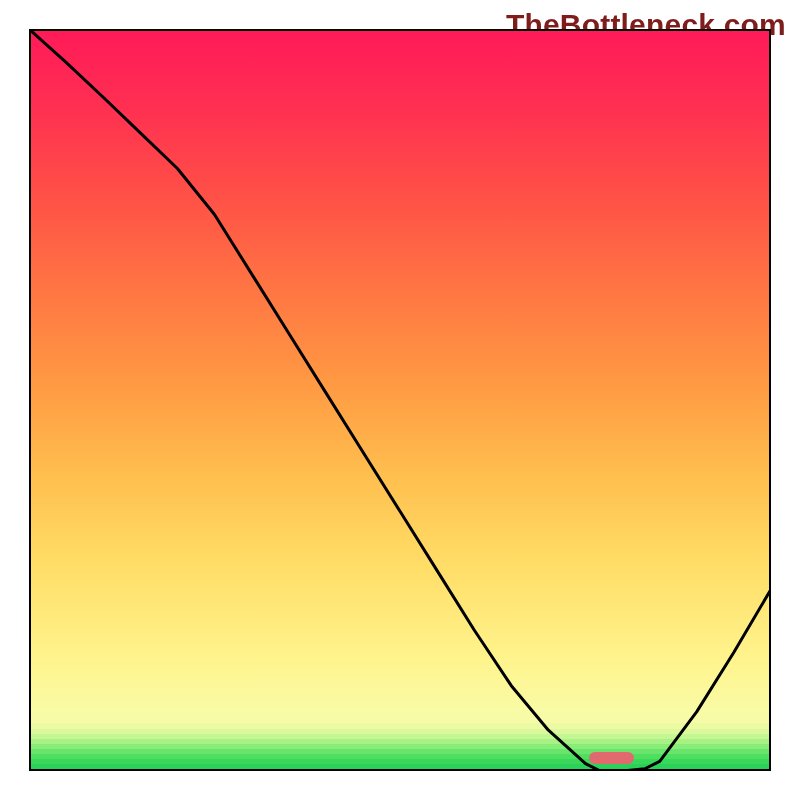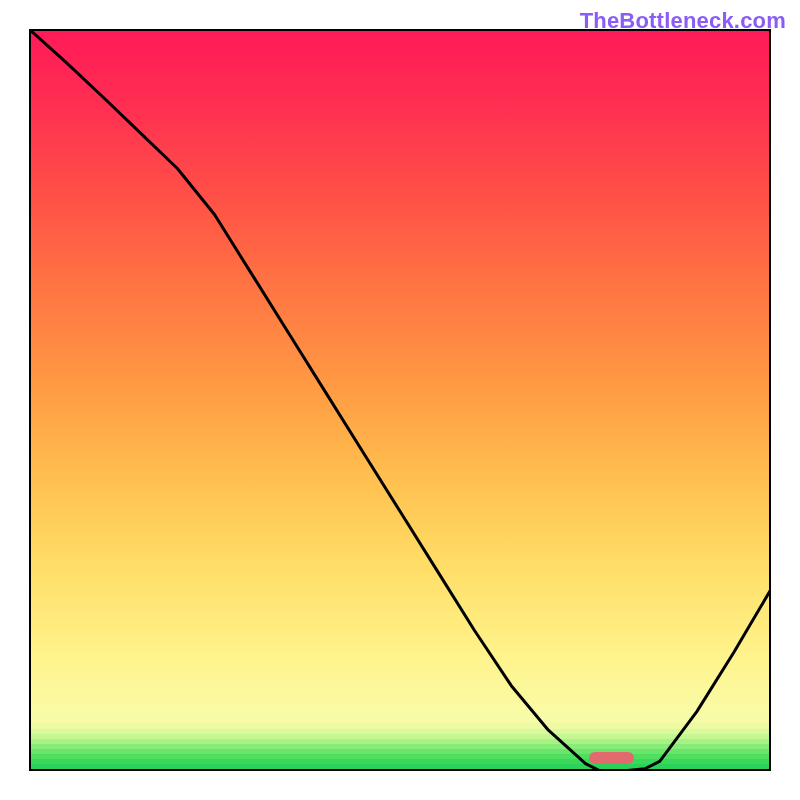--- a/index.html
+++ b/index.html
@@ -12,23 +12,23 @@
   }
   .chart-wrap {
     position: relative;
     width: 800px;
     height: 800px;
   }
   .watermark {
     position: absolute;
     top: 8px;
     right: 14px;
-    font-size: 22px;
+    font-size: 30px;
     font-weight: 600;
-    color: #8b5cf6;
+    color: #7f1d1d;
     letter-spacing: 0.2px;
     pointer-events: none;
   }
   
   .plot {
     position: absolute;
     left: 29px;
     top: 29px;
     width: 742px;
     height: 742px;

